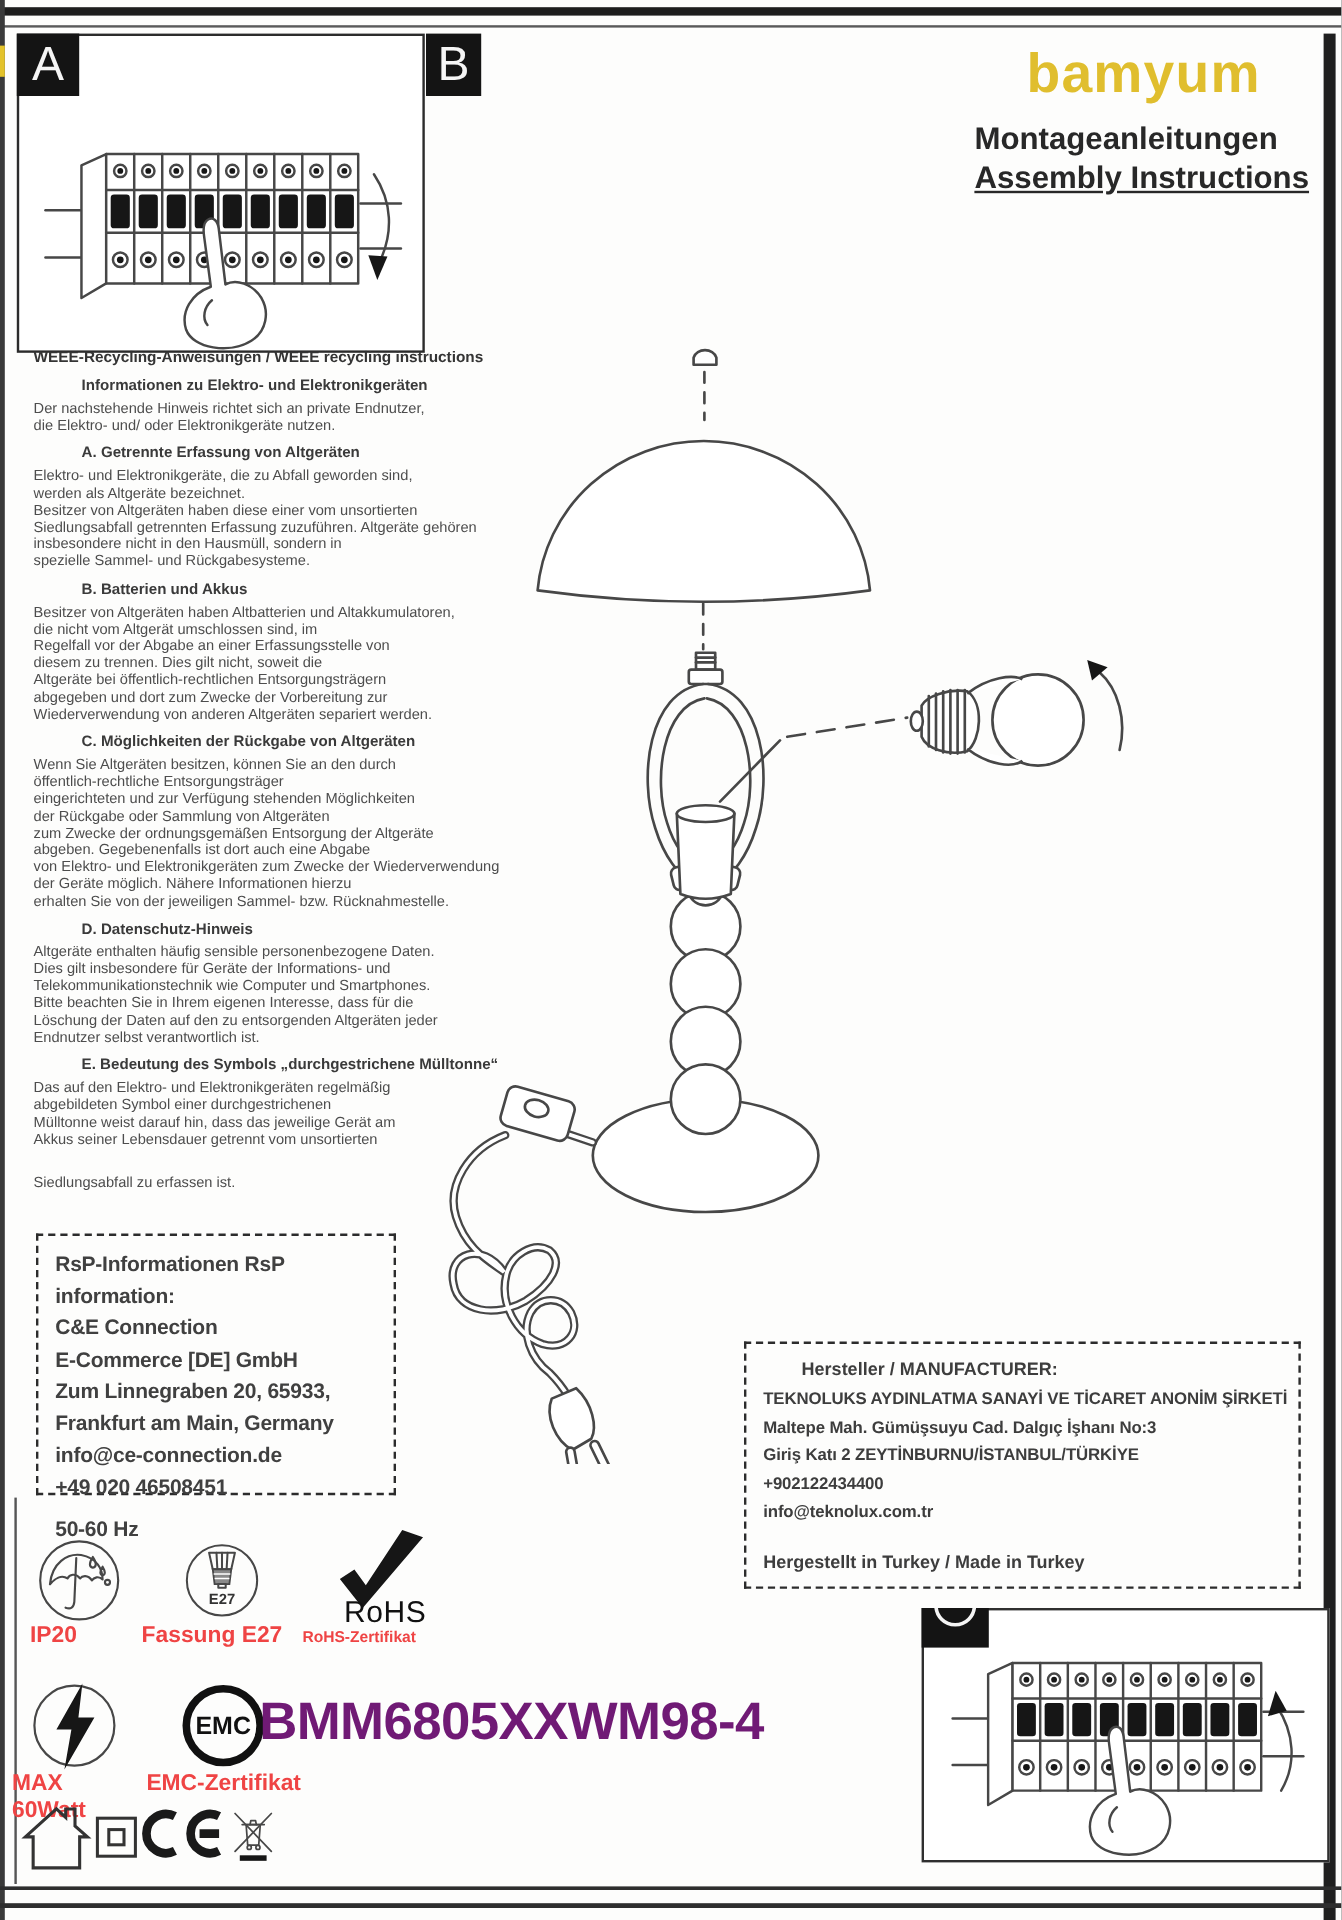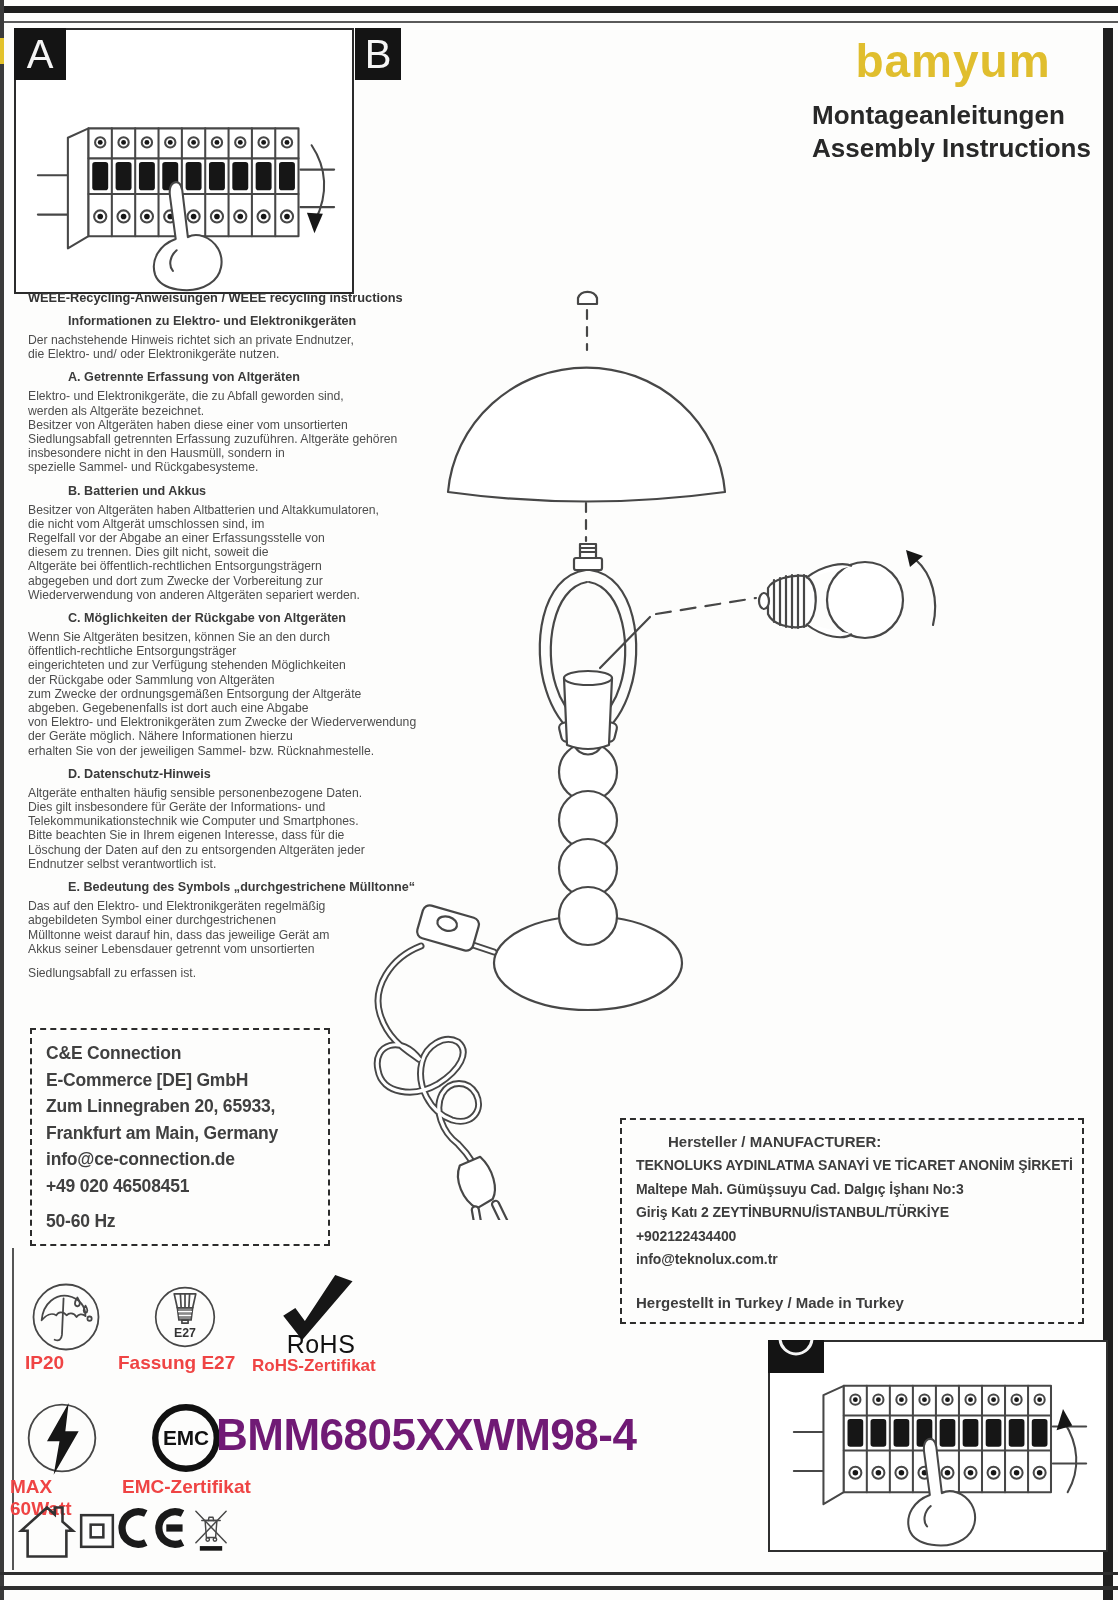--- a/index.html
+++ b/index.html
@@ -19,27 +19,27 @@
   .panelA{left:14px;top:28px;width:336px;height:262px;border:2px solid #2b2b2b;background:#fff;}
   .tab{background:#141414;color:#f5f5f5;display:flex;align-items:center;justify-content:center;
        font-size:40px;font-weight:400;}
   .tabA{left:14px;top:28px;width:52px;height:52px;}
   .tabB{left:355px;top:28px;width:46px;height:52px;}
   .tabC{left:768px;top:1340px;width:56px;height:33px;overflow:hidden;}
   
   .brand{left:843px;top:34px;width:220px;text-align:center;font-size:46px;font-weight:700;
          letter-spacing:1px;color:#e0be2e;}
   .subde{left:812px;top:100px;font-size:26px;font-weight:600;color:#282828;}
-  .suben{left:812px;top:133px;font-size:26px;font-weight:600;color:#282828;}
+  .suben{left:812px;top:133px;font-size:26px;font-weight:600;color:#282828;text-decoration:underline;}
   
   .weee{left:28px;top:290px;width:414px;}
   .w-title{font-size:12.8px;font-weight:700;color:#343434;margin-bottom:9px;}
   .w-h{font-size:12.6px;font-weight:700;color:#3a3a3a;margin:9px 0 5px;padding-left:40px;}
   .w-b{font-size:12.2px;line-height:14.2px;color:#4d4d4d;white-space:pre-line;}
-  .w-f{font-size:12.2px;color:#4d4d4d;margin-top:10px;}
+  .w-f{font-size:12.2px;color:#4d4d4d;margin-top:22px;}
   
   .dashedbox{border:2.4px dashed #2c2c2c;background:transparent;}
   .rspbox{left:30px;top:1028px;width:300px;height:218px;padding:10px 0 0 14px;box-sizing:border-box;}
   .rsp-line{font-size:17.5px;font-weight:600;color:#404040;line-height:26.5px;letter-spacing:-0.2px;}
   .rsp-freq{margin-top:9px;}
   .mfgbox{left:620px;top:1118px;width:464px;height:206px;padding:10px 0 0 14px;box-sizing:border-box;}
   .mfg-title{font-size:15px;font-weight:700;color:#3d3d3d;line-height:24px;margin-left:32px;}
   .mfg-line{font-size:14px;font-weight:600;color:#3d3d3d;line-height:23.5px;letter-spacing:-0.1px;}
   .mfg-origin{font-size:15px;font-weight:700;color:#3d3d3d;margin-top:22px;}
   
@@ -306,20 +306,21 @@
       <ellipse class="lnw" cx="446" cy="924" rx="10" ry="7"></ellipse>
     </g>
     <g transform="translate(470,1158) rotate(72)">
       <path class="lnw" d="M2,-10 C18,-19 38,-17 46,-9 L50,9 C38,20 16,22 4,12 Z"></path>
       <rect class="lnw" x="48" y="-13" width="30" height="7" rx="3.5" transform="rotate(-8 48 -13)"></rect>
       <rect class="lnw" x="48" y="7" width="30" height="7" rx="3.5" transform="rotate(8 48 7)"></rect>
     </g>
   </svg>
 
   <div class="abs dashedbox rspbox">
+    <div class="rsp-line" style="font-weight:700">RsP-Informationen RsP information:</div>
     <div class="rsp-line">C&amp;E Connection</div>
     <div class="rsp-line">E-Commerce [DE] GmbH</div>
     <div class="rsp-line">Zum Linnegraben 20, 65933,</div>
     <div class="rsp-line">Frankfurt am Main, Germany</div>
     <div class="rsp-line">info@ce-connection.de</div>
     <div class="rsp-line">+49 020 46508451</div>
     <div class="rsp-line rsp-freq">50-60 Hz</div>
   </div>
 
   <div class="abs dashedbox mfgbox">
@@ -353,21 +354,21 @@
     <line x1="40" y1="46" x2="56" y2="46" stroke="#fff" stroke-width="1.6"></line>
     <rect class="lnw" x="44" y="52" width="8" height="4"></rect>
     <text x="48" y="74" text-anchor="middle" font-family="Liberation Sans, sans-serif" font-size="16" font-weight="700" fill="#333">E27</text>
   </svg>
   <div class="abs cert-label" style="left:118px;top:1352px;width:134px">Fassung E27</div>
 
   <svg class="abs" style="left:278px;top:1272px" width="78" height="72" viewBox="0 0 90 82">
     <path class="dk" d="M6,50 L28,78 L86,10 L66,3 L31,56 L20,41 Z"></path>
   </svg>
   <div class="abs rohs-word">RoHS</div>
-  <div class="abs cert-label" style="left:252px;top:1356px;width:140px;font-size:17px">RoHS-Zertifikat</div>
+  <div class="abs cert-label" style="left:252px;top:1356px;width:140px;font-size:13px">RoHS-Zertifikat</div>
 
   <svg class="abs" style="left:22px;top:1398px" width="80" height="80" viewBox="0 0 96 96">
     <circle class="ln" stroke-width="4" cx="48" cy="48" r="40"></circle>
     <polygon class="dk" points="56,6 30,52 45,52 38,92 68,40 52,40"></polygon>
   </svg>
   <div class="abs cert-label" style="left:10px;top:1476px;width:108px">MAX 60Watt</div>
 
   <svg class="abs" style="left:148px;top:1400px" width="76" height="76" viewBox="0 0 84 84">
     <circle cx="42" cy="42" r="34" fill="none" stroke="#111" stroke-width="7"></circle>
     <text x="42" y="50" text-anchor="middle" font-family="Liberation Sans, sans-serif" font-size="23" font-weight="700" fill="#111">EMC</text>

